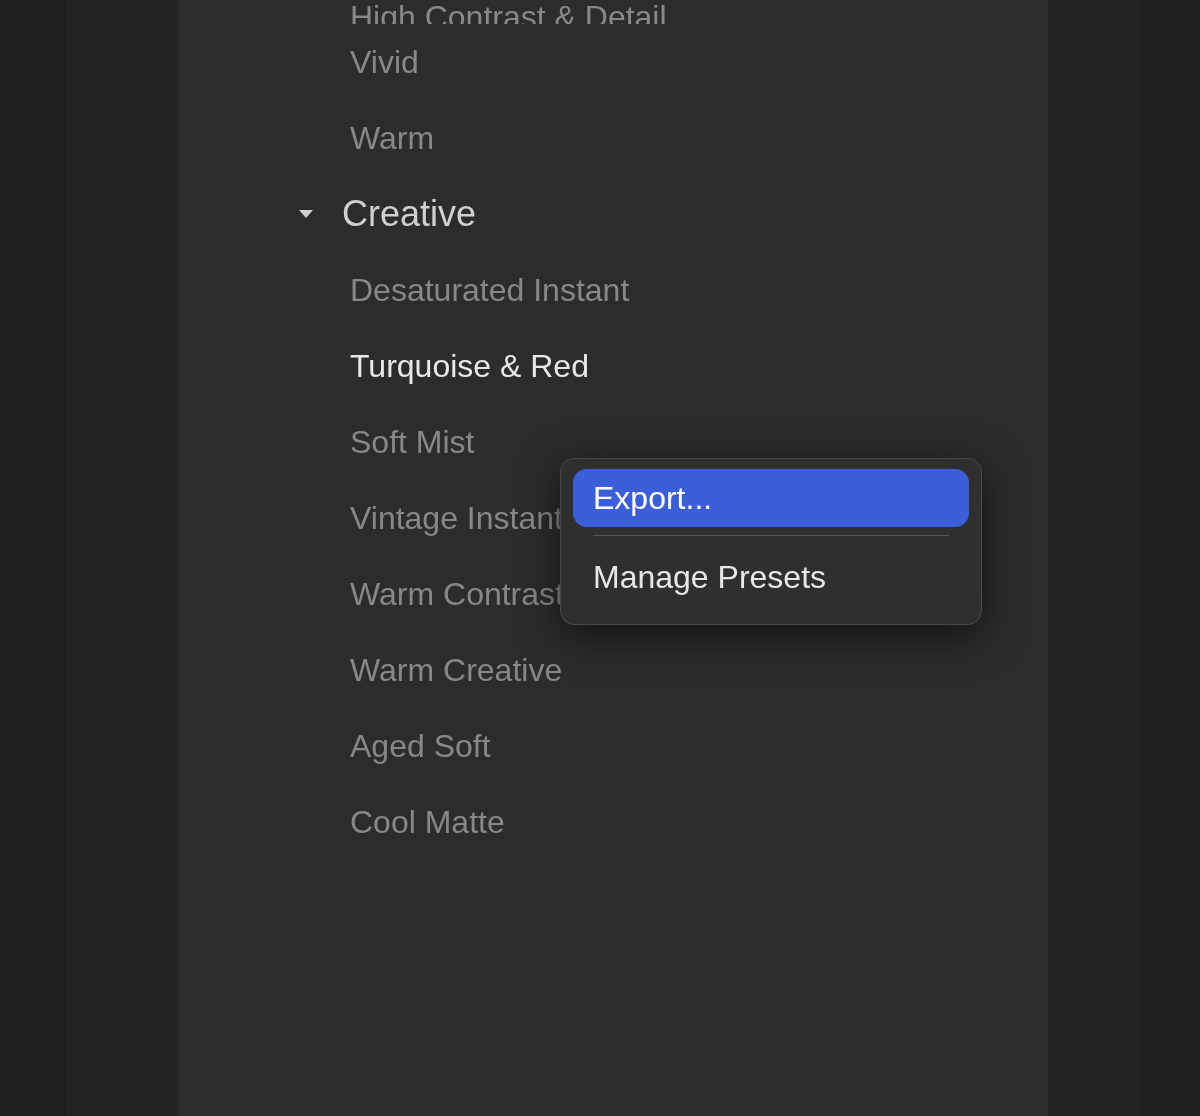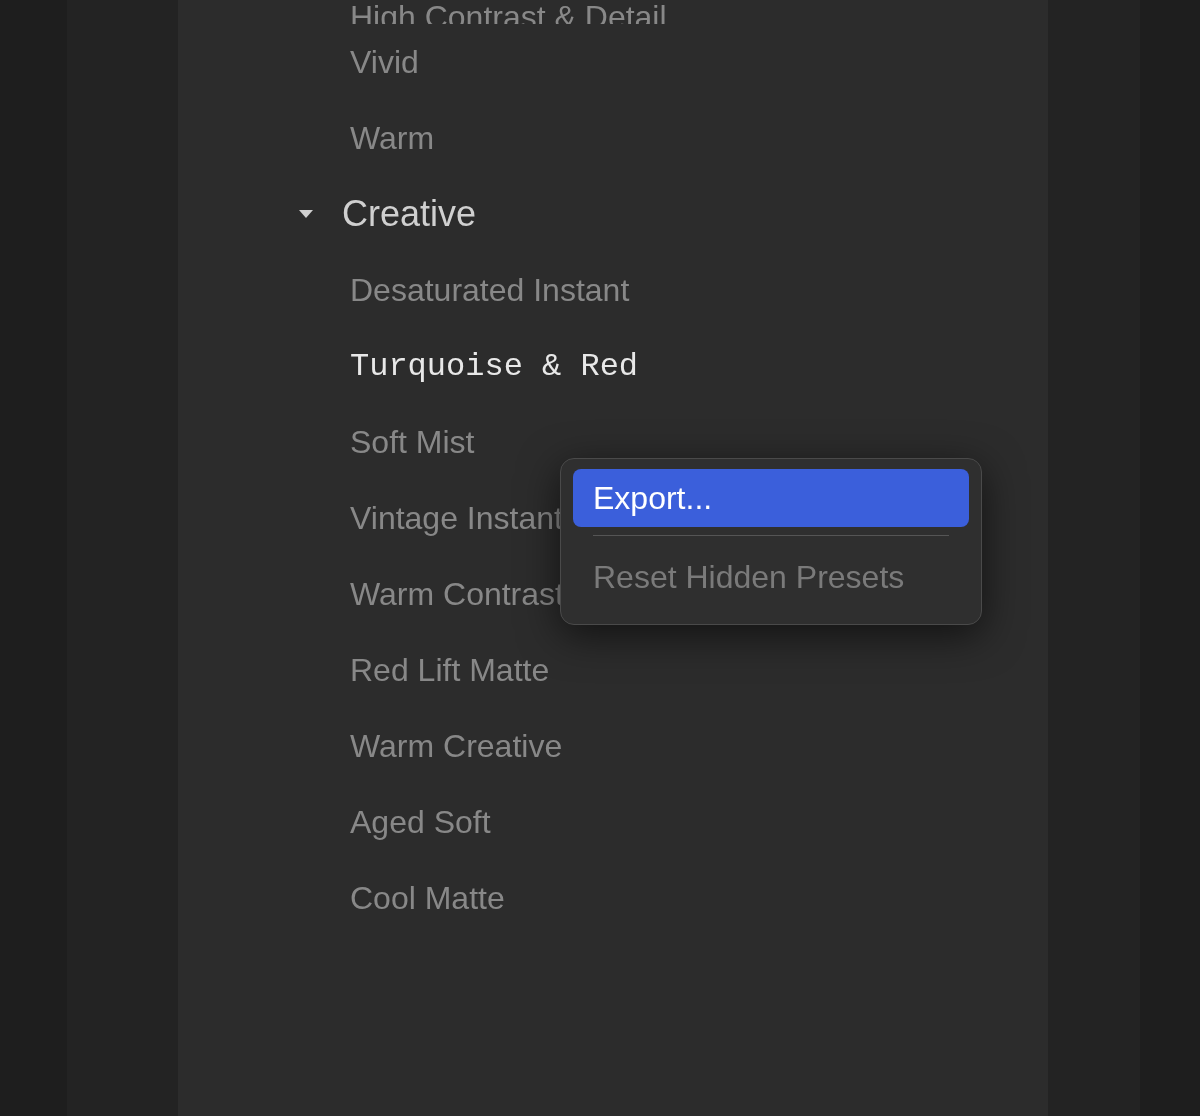--- a/index.html
+++ b/index.html
@@ -64,21 +64,20 @@
     .preset-item.cut-off-top {
       height: 24px;
       align-items: flex-end;
       overflow: hidden;
     }
     .preset-item.cut-off-top .label {
       transform: translateY(12px);
     }
     .preset-item.hover {
       color: #e8e8e8;
-      font-family: Liberation Mono, monospace;
     }
     .group-header {
       display: flex;
       align-items: center;
       height: 76px;
       color: #d0d0d0;
       font-size: 36px;
       font-weight: 400;
       padding-left: 116px;
       cursor: pointer;
@@ -110,21 +109,21 @@
       overflow: hidden;
     }
     .menu-item {
       display: flex;
       align-items: center;
       height: 58px;
       padding: 0 20px;
       color: #e8e8e8;
       font-size: 32px;
       font-weight: 400;
-      border-radius: 8px;
+      border-radius: 14px;
       cursor: pointer;
     }
     .menu-item.highlighted {
       background: #3b5fdb;
       color: #ffffff;
     }
     .menu-item.disabled {
       color: #7a7a7a;
       cursor: default;
     }
@@ -178,38 +177,35 @@
     <div class="preset-item">
       <span class="label">Soft Mist</span>
     </div>
     <div class="preset-item">
       <span class="label">Vintage Instant</span>
     </div>
     <div class="preset-item">
       <span class="label">Warm Contrast</span>
     </div>
     <div class="preset-item">
-      <span class="label">Red Lift Matte</span>
-    </div>
-    <div class="preset-item">
       <span class="label">Warm Creative</span>
     </div>
     <div class="preset-item">
       <span class="label">Aged Soft</span>
     </div>
     <div class="preset-item">
       <span class="label">Cool Matte</span>
     </div>
 
   </div>
 </div>
 
 <div class="context-menu">
   <div class="menu-item highlighted">
     <span>Export...</span>
   </div>
   <div class="menu-separator"></div>
-  <div class="menu-item disabled">
-    <span>Reset Hidden Presets</span>
+  <div class="menu-item">
+    <span>Manage Presets</span>
   </div>
 </div>
 
 <div class="dim-overlay"></div>
 
 </body></html>

